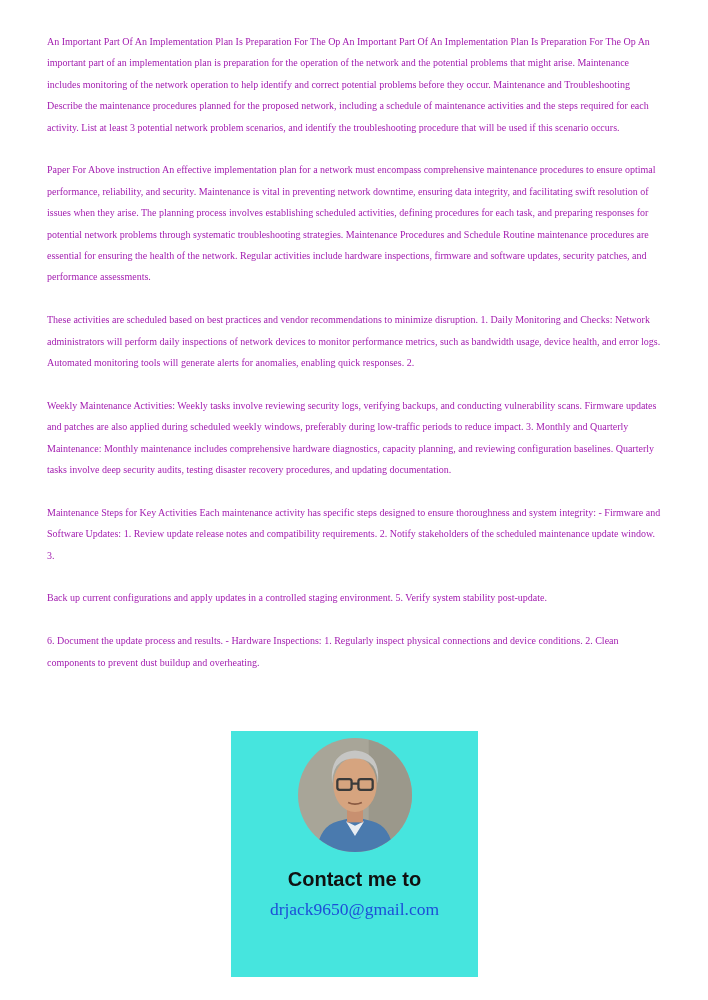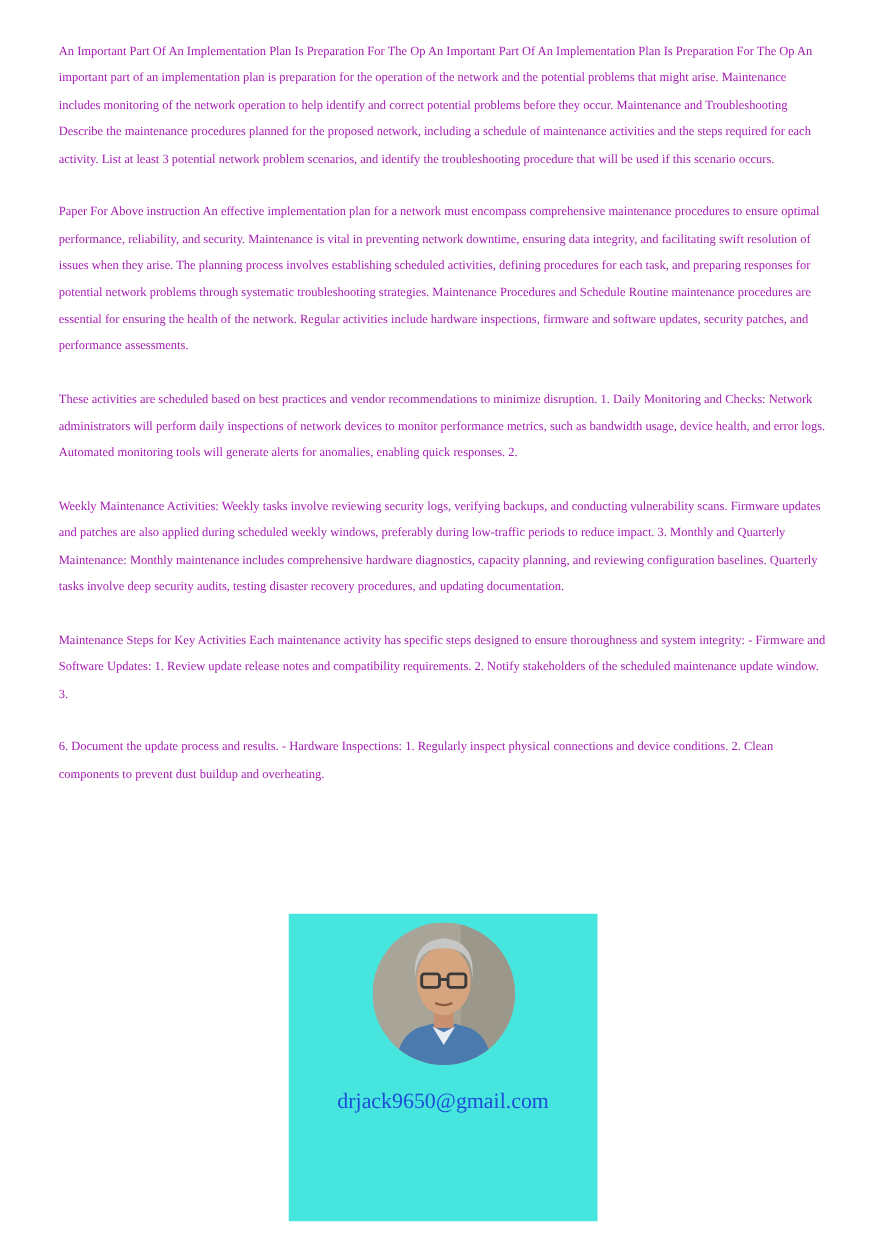--- a/index.html
+++ b/index.html
@@ -76,20 +76,21 @@
 <body>
 
 <div class="page">
 
   <div class="content">
     <p>An Important Part Of An Implementation Plan Is Preparation For The Op An Important Part Of An Implementation Plan Is Preparation For The Op An important part of an implementation plan is preparation for the operation of the network and the potential problems that might arise. Maintenance includes monitoring of the network operation to help identify and correct potential problems before they occur. Maintenance and Troubleshooting Describe the maintenance procedures planned for the proposed network, including a schedule of maintenance activities and the steps required for each activity. List at least 3 potential network problem scenarios, and identify the troubleshooting procedure that will be used if this scenario occurs.</p>
     <p>Paper For Above instruction An effective implementation plan for a network must encompass comprehensive maintenance procedures to ensure optimal performance, reliability, and security. Maintenance is vital in preventing network downtime, ensuring data integrity, and facilitating swift resolution of issues when they arise. The planning process involves establishing scheduled activities, defining procedures for each task, and preparing responses for potential network problems through systematic troubleshooting strategies. Maintenance Procedures and Schedule Routine maintenance procedures are essential for ensuring the health of the network. Regular activities include hardware inspections, firmware and software updates, security patches, and performance assessments.</p>
     <p>These activities are scheduled based on best practices and vendor recommendations to minimize disruption. 1. Daily Monitoring and Checks: Network administrators will perform daily inspections of network devices to monitor performance metrics, such as bandwidth usage, device health, and error logs. Automated monitoring tools will generate alerts for anomalies, enabling quick responses. 2.</p>
     <p>Weekly Maintenance Activities: Weekly tasks involve reviewing security logs, verifying backups, and conducting vulnerability scans. Firmware updates and patches are also applied during scheduled weekly windows, preferably during low-traffic periods to reduce impact. 3. Monthly and Quarterly Maintenance: Monthly maintenance includes comprehensive hardware diagnostics, capacity planning, and reviewing configuration baselines. Quarterly tasks involve deep security audits, testing disaster recovery procedures, and updating documentation.</p>
     <p>Maintenance Steps for Key Activities Each maintenance activity has specific steps designed to ensure thoroughness and system integrity: - Firmware and Software Updates: 1. Review update release notes and compatibility requirements. 2. Notify stakeholders of the scheduled maintenance update window. 3.</p>
+    <p>Back up current configurations and apply updates in a controlled staging environment. 5. Verify system stability post-update.</p>
     <p>6. Document the update process and results. - Hardware Inspections: 1. Regularly inspect physical connections and device conditions. 2. Clean components to prevent dust buildup and overheating.</p>
   </div>
 
   <div class="contact-card">
     <div class="avatar">
       <svg viewBox="0 0 100 100" aria-hidden="true">
         <rect width="100" height="100" fill="#a8a598"></rect>
         <rect x="62" width="38" height="100" fill="#9b988b"></rect>
         <path d="M16 100 Q19 77 35 73 L50 69 L65 73 Q81 77 84 100 Z" fill="#4a7aae"></path>
         <path d="M42 73 L50 86 L58 73 L50 77 Z" fill="#e8edf3"></path>
@@ -98,17 +99,18 @@
         <path d="M30 40 Q27 13 50 11 Q73 13 70 40 Q70 23 58 19 Q50 17 42 19 Q30 23 30 40 Z" fill="#c6c6c4"></path>
         <g stroke="#3a3a3a" stroke-width="2" fill="none">
           <rect x="34.5" y="36" width="12.5" height="9.5" rx="2"></rect>
           <rect x="53" y="36" width="12.5" height="9.5" rx="2"></rect>
           <line x1="47" y1="40" x2="53" y2="40"></line>
         </g>
         <path d="M44 56.5 Q50 59.5 56 56.5" stroke="#8a5a42" stroke-width="1.5" fill="none"></path>
       </svg>
     </div>
     <div class="contact-text">
+      <div>Contact me to</div>
     </div>
     <div class="contact-email">drjack9650@gmail.com</div>
   </div>
 
 </div>
 
 </body></html>

